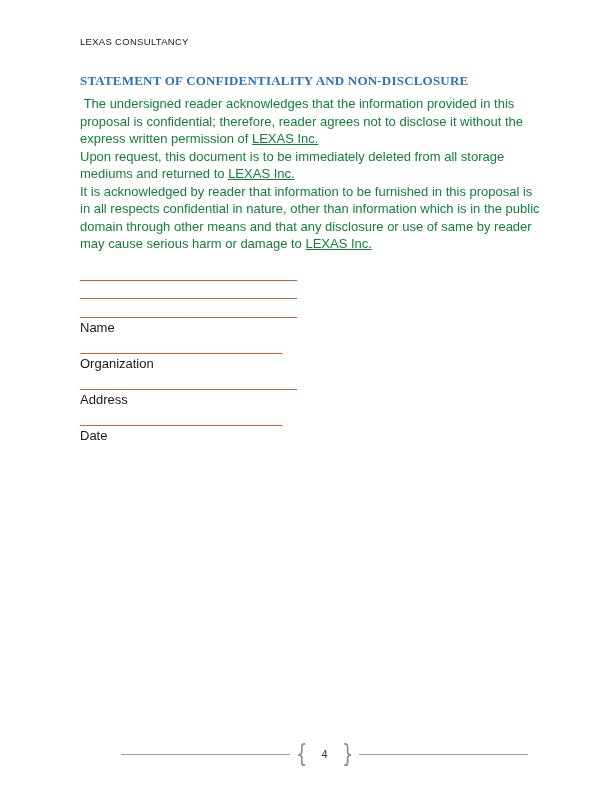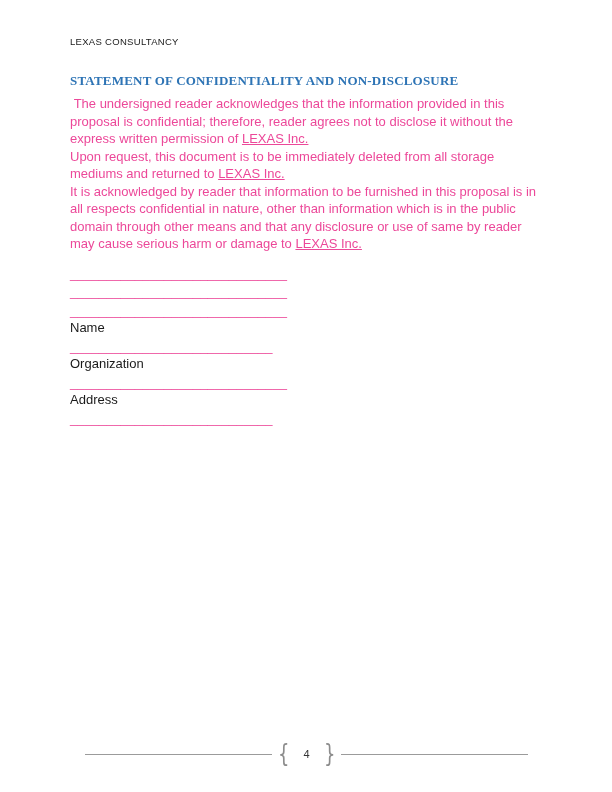--- a/index.html
+++ b/index.html
@@ -11,59 +11,60 @@
     width: 612px;
     height: 792px;
     position: relative;
     font-family: "Liberation Sans", sans-serif;
     color: #1a1a1a;
     overflow: hidden;
   }
   .page {
     position: absolute;
     inset: 0;
-    padding: 36px 72px 0 70px;
+    padding: 36px 72px 0 44px;
     box-sizing: border-box;
+    margin-left: 36px;
   }
   .doc-header {
     font-size: 9.5px;
     letter-spacing: 0.3px;
     color: #1a1a1a;
   }
   .doc-title {
     font-family: "Liberation Serif", serif;
     font-weight: bold;
     font-size: 13px;
     color: #2E74B5;
     margin: 26px 0 6px 0;
     letter-spacing: 0.2px;
   }
   .body-text {
     font-size: 13px;
     line-height: 17.5px;
-    color: #ec4899;
+    color: #15803d;
     max-width: 474px;
   }
   .body-text p {
     margin: 0;
     white-space: pre-wrap;
   }
   .u {
     text-decoration: underline;
   }
   .signature-section {
     margin-top: 12px;
     font-size: 13px;
     line-height: 17.5px;
   }
   .sig-block {
     margin-bottom: 1px;
   }
   .sig-line {
-    color: #ec4899;
+    color: #c2410c;
     letter-spacing: 0;
     line-height: 17.5px;
   }
   .sig-label {
     line-height: 17.5px;
   }
   .page-footer {
     position: absolute;
     left: 85px;
     right: 84px;
@@ -119,20 +120,21 @@
       <div class="sig-block">
         <div class="sig-line">____________________________</div>
         <div class="sig-label">Organization</div>
       </div>
       <div class="sig-block">
         <div class="sig-line">______________________________</div>
         <div class="sig-label">Address</div>
       </div>
       <div class="sig-block">
         <div class="sig-line">____________________________</div>
+        <div class="sig-label">Date</div>
       </div>
     </div>
 
   <div class="page-footer">
     <span class="footer-rule"></span>
     <span class="footer-brace">{</span>
     <span class="footer-pagenum">4</span>
     <span class="footer-brace">}</span>
     <span class="footer-rule"></span>
   </div>

